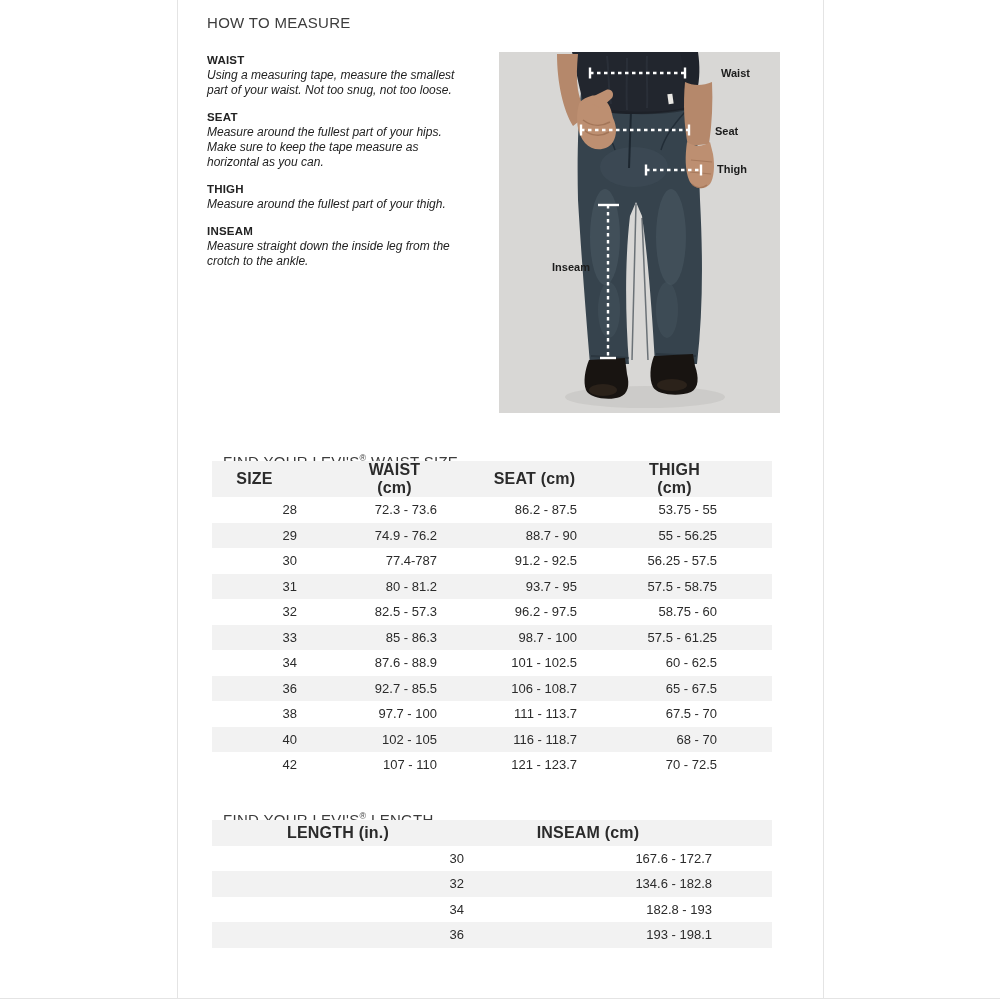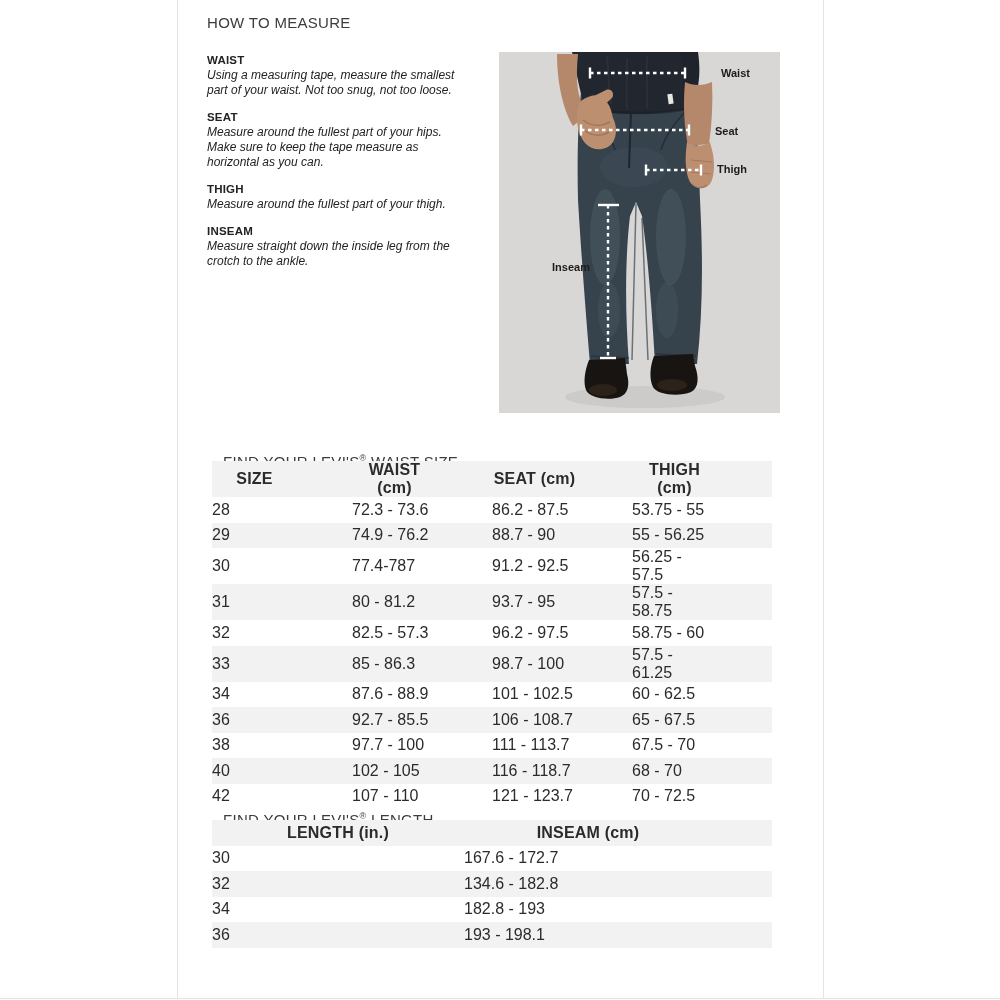--- a/index.html
+++ b/index.html
@@ -23,21 +23,21 @@
   .photo-label{position:absolute;font-size:11px;font-weight:700;color:#1c1c1c;line-height:11px;}
 
   .table-title{position:absolute;margin:16px;font-size:15px;font-weight:400;letter-spacing:.3px;color:var(--title_text);}
   .table-title .reg{font-size:9px;}
 
   table.size-table{position:absolute;border-collapse:collapse;table-layout:fixed;width:560px;}
   table.size-table tr{height:25.5px;}
   table.size-table thead tr{background:var(--table_stripe);}
   table.size-table tbody tr:nth-child(even){background:var(--table_stripe);}
   table.size-table th{font-size:16px;font-weight:700;letter-spacing:.2px;color:#2b2b2b;padding:0;}
-  table.size-table td{font-size:16px;color:#2b2b2b;padding:0;text-align:left;}
+  table.size-table td{font-size:13px;color:#2b2b2b;padding:0;text-align:right;}
   table.waist th, table.waist td{padding-right:55px;}
   table.length th:nth-child(2), table.length td:nth-child(2){padding-right:60px;}
 </style>
 </head>
 <body>
 
 <div class="page">
 
   <div class="vline" style="left:177px"></div>
   <div class="vline" style="left:823px"></div>

